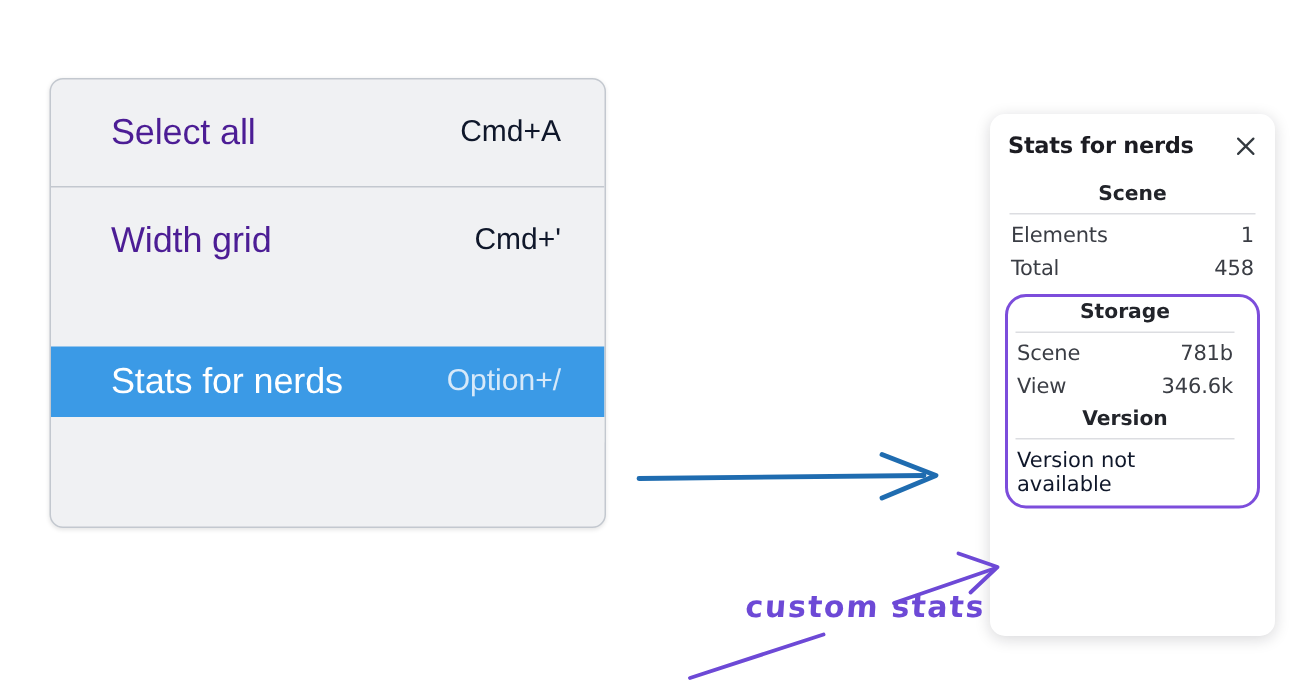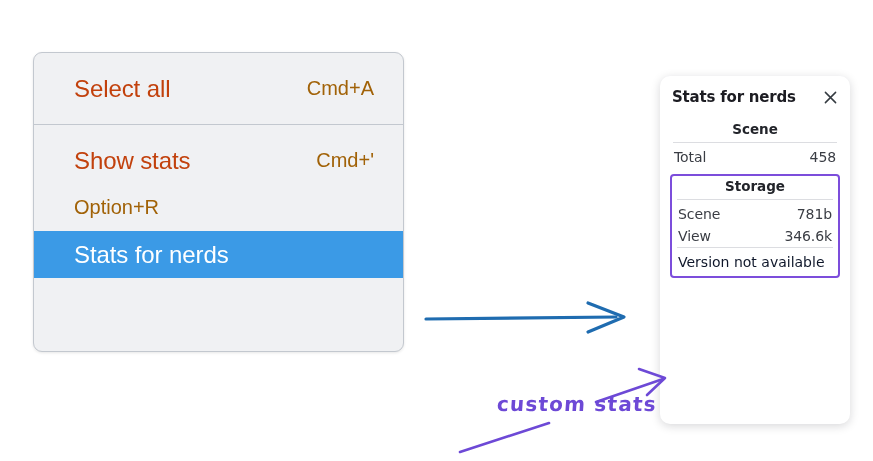--- a/index.html
+++ b/index.html
@@ -58,27 +58,27 @@
     display: flex;
     align-items: center;
     justify-content: space-between;
     height: 47px;
     padding: 0 29px 0 40px;
     box-sizing: border-box;
     cursor: default;
   }
   .menu-item .label {
     font-size: 24px;
-    color: #c2410c;
+    color: #4c1d95;
     letter-spacing: -0.1px;
     white-space: nowrap;
   }
   .menu-item .shortcut {
     font-size: 20px;
-    color: #a16207;
+    color: #0f172a;
     white-space: nowrap;
   }
   .menu-item.selected {
     background: #3b9ae6;
   }
   .menu-item.selected .label {
     color: #ffffff;
   }
   .menu-item.selected .shortcut {
     color: #d7e9f9;
@@ -143,23 +143,23 @@
     justify-content: space-between;
     padding: 3px 4px 3px 4px;
     font-size: 14px;
     color: #3a3d44;
   }
   .stat-row .k { letter-spacing: -0.1px; }
   .stat-row .v { letter-spacing: -0.1px; }
 
   .highlight-box {
     border: 2px solid #7c4ddb;
-    border-radius: 4px;
+    border-radius: 14px;
     margin: 6px 0 0 0;
-    padding: 0 2px 3px 2px;
+    padding: 0 12px 3px 2px;
   }
   .full-row {
     font-size: 14px;
     color: #0f172a;
     padding: 3px 4px;
   }
 
   
   .annot-svg {
     position: absolute;
@@ -193,48 +193,52 @@
       <div class="menu-item">
         <span class="label">Select all</span>
         <span class="shortcut">Cmd+A</span>
       </div>
     </div>
 
     <div class="menu-divider"></div>
 
     <div class="menu-group group-bottom">
       <div class="menu-item">
-        <span class="label">Show stats</span>
+        <span class="label">Width grid</span>
         <span class="shortcut">Cmd+'</span>
       </div>
       <div class="menu-item">
-        <span class="shortcut">Option+R</span>
       </div>
       <div class="menu-item selected">
         <span class="label">Stats for nerds</span>
+        <span class="shortcut">Option+/</span>
       </div>
       <div class="menu-tail"></div>
     </div>
 
   </div>
 
   <div class="stats-panel">
 
     <div class="stats-head">
       <span class="stats-title">Stats for nerds</span>
       <span class="close-icon">
         <svg width="13" height="13" viewBox="0 0 13 13" aria-hidden="true">
           <path d="M1.4 1.4 L11.6 11.6 M11.6 1.4 L1.4 11.6" stroke="#343a40" stroke-width="1.5" stroke-linecap="round" fill="none"></path>
         </svg>
       </span>
     </div>
 
     <div>
       <div class="section-title">Scene</div>
       <div class="hairline"></div>
+      <div class="stat-row">
+        <span class="k">Elements</span>
+        <span class="v">1</span>
+      </div>
       <div class="stat-row">
         <span class="k">Total</span>
         <span class="v">458</span>
       </div>
     </div>
 
     <div class="highlight-box">
 
       <div>
         <div class="section-title">Storage</div>
@@ -243,20 +247,21 @@
           <span class="k">Scene</span>
           <span class="v">781b</span>
         </div>
         <div class="stat-row">
           <span class="k">View</span>
           <span class="v">346.6k</span>
         </div>
       </div>
 
       <div>
+        <div class="section-title">Version</div>
         <div class="hairline"></div>
         <div class="full-row">Version not available</div>
       </div>
 
     </div>
 
   </div>
 
   <svg class="annot-svg" viewBox="0 0 873 461">
 

